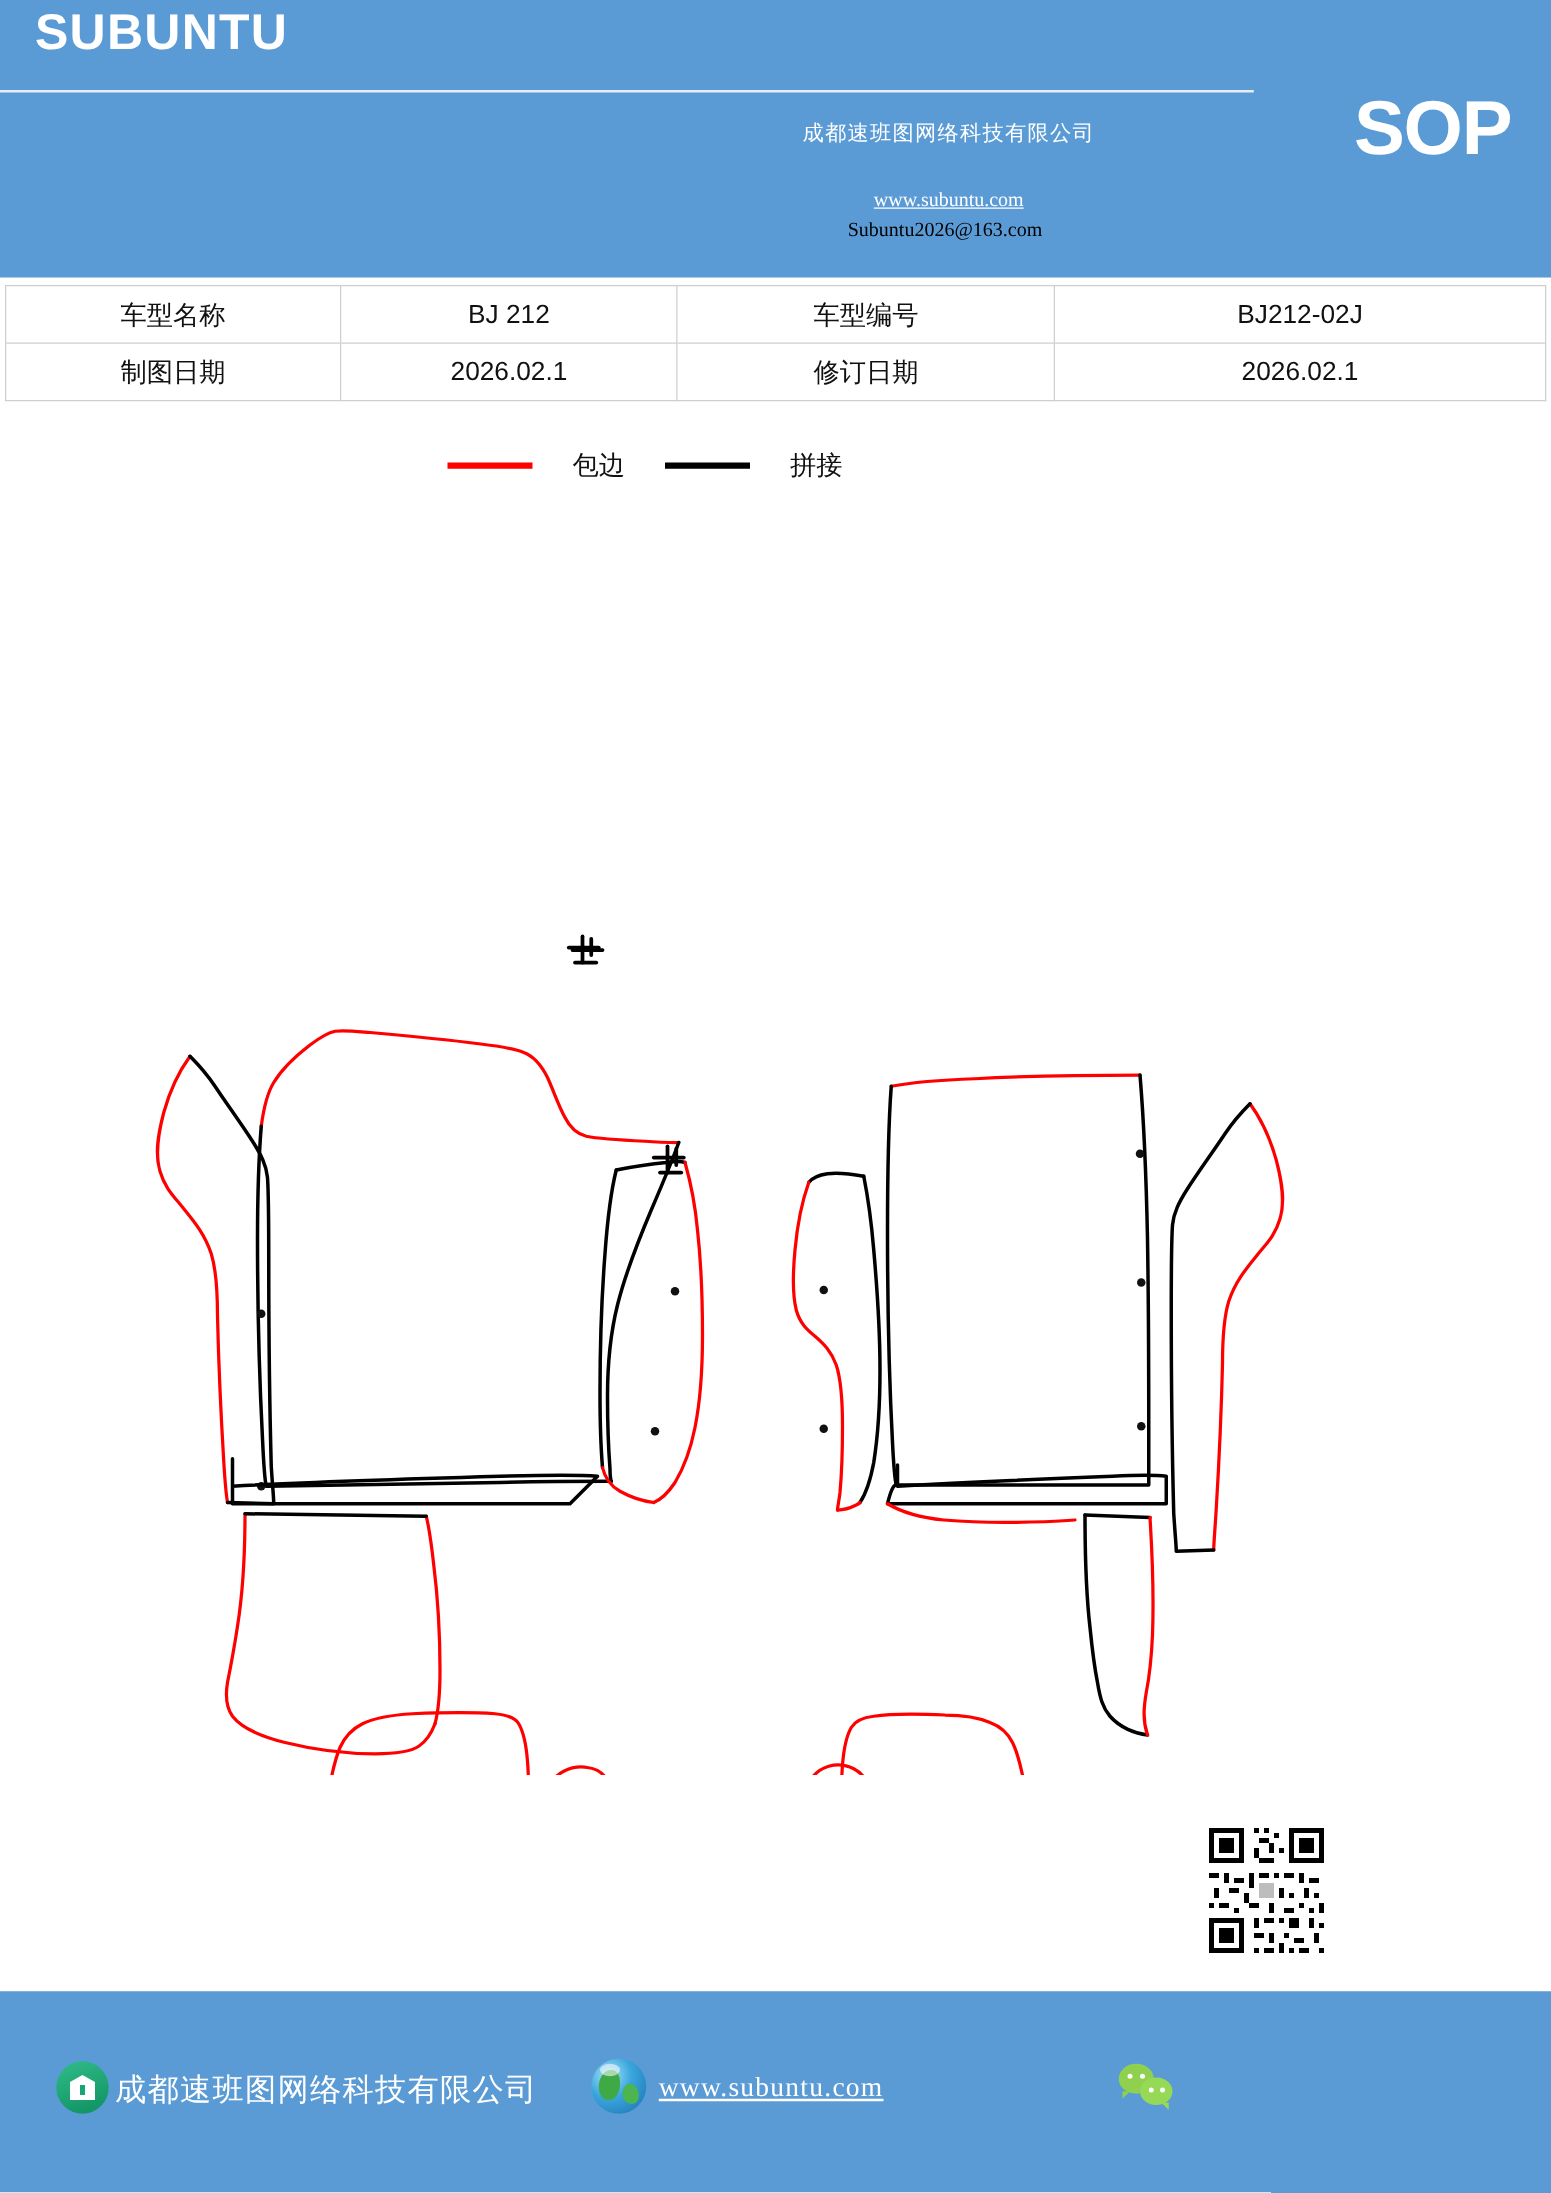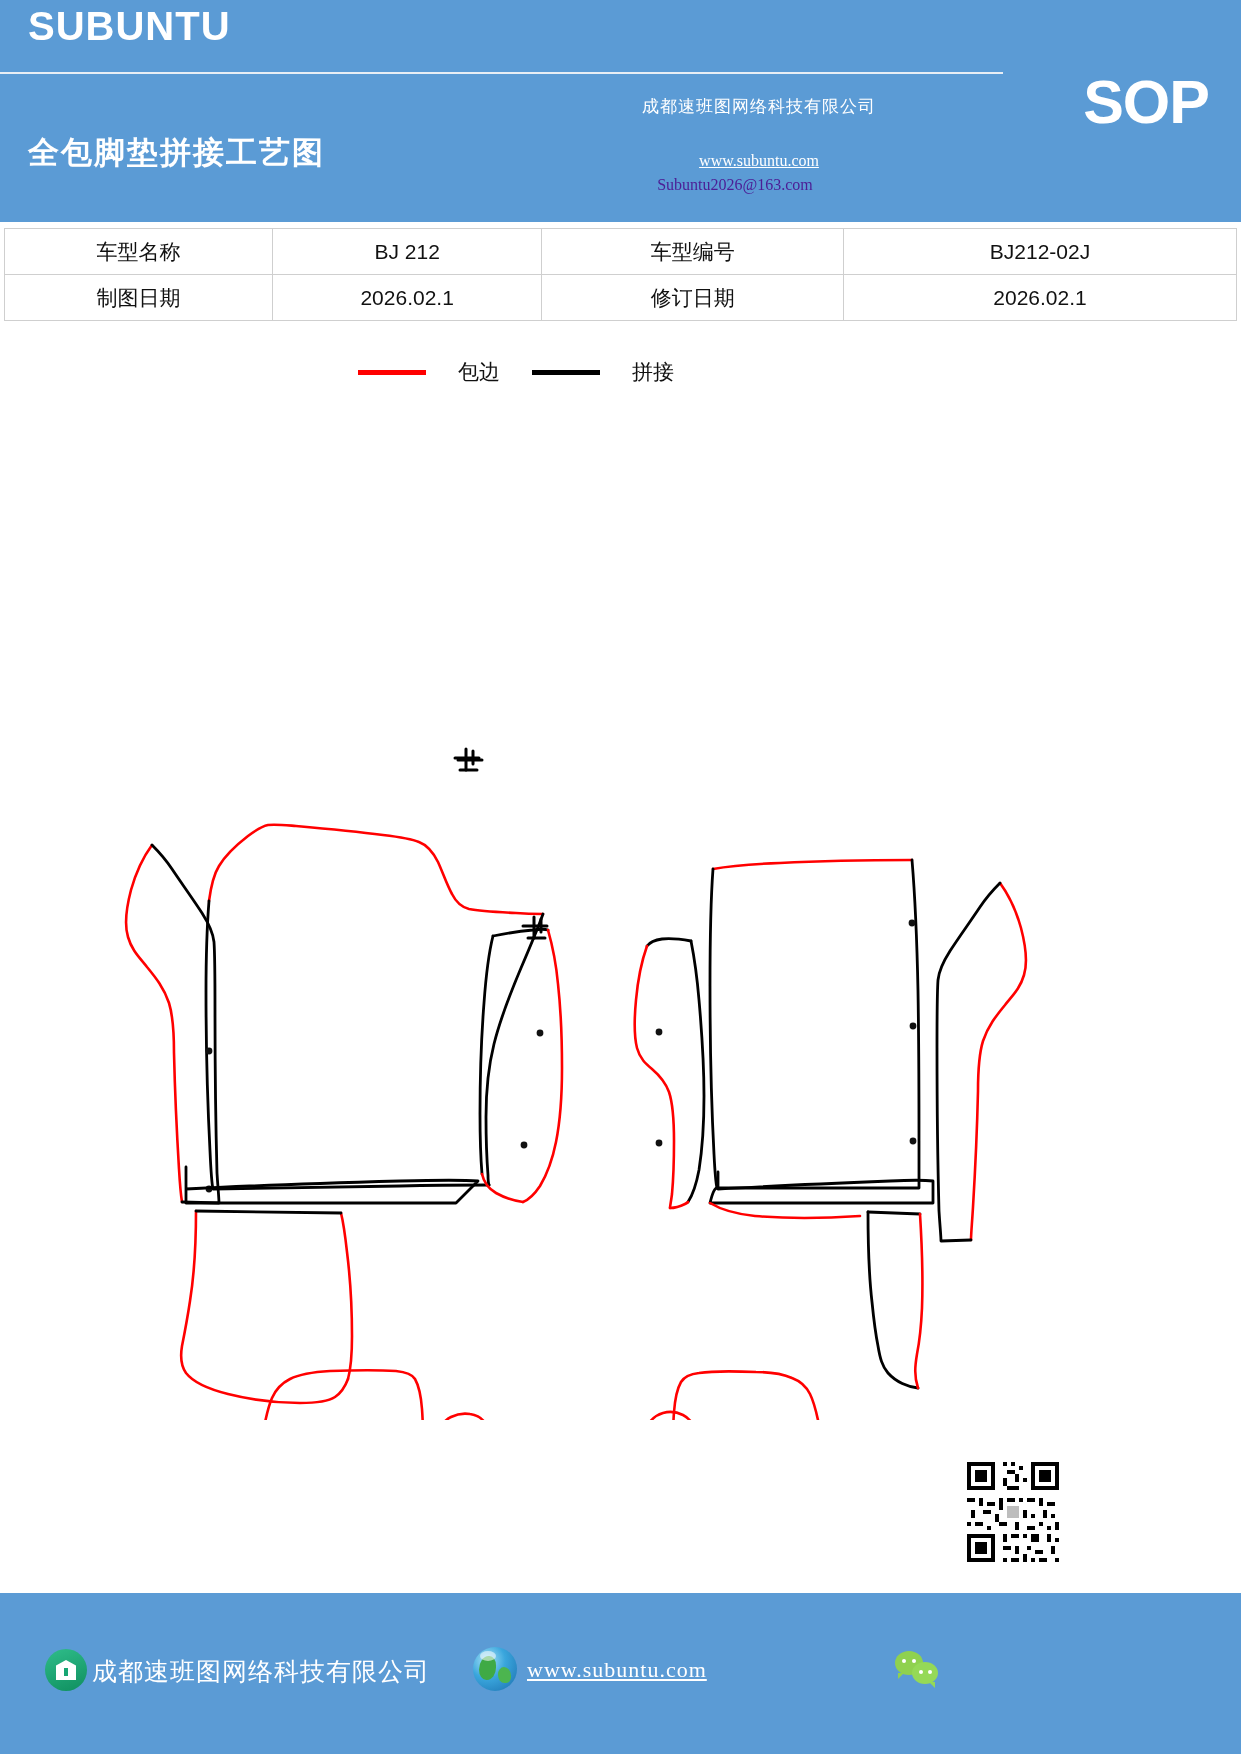--- a/index.html
+++ b/index.html
@@ -32,22 +32,22 @@
   .company-head {
     position:absolute; left:628px; top:95px; width:262px; text-align:center;
     color:#ffffff; font-size:17px; letter-spacing:1px;
   }
   .url-head {
     position:absolute; left:628px; top:152px; width:262px; text-align:center;
     color:#ffffff; font-size:16px; text-decoration:underline;
     font-family:"Liberation Serif", serif;
   }
   .mail-head {
-    position:absolute; left:604px; top:176px; width:262px; text-align:center;
-    color:#4c1d95; font-size:16px;
+    position:absolute; left:625px; top:176px; width:262px; text-align:center;
+    color:#000000; font-size:16px;
     font-family:"Liberation Serif", serif;
   }
 
   
   .info-table {
     position:absolute; left:4px; top:228px; width:1233px;
     border-collapse:collapse;
   }
   .info-table td {
     border:1px solid #cfcfcf; height:46px; text-align:center;
@@ -141,21 +141,20 @@
   }
   .qr svg { display:block; }
 </style>
 </head>
 <body>
 
 <div class="header">
   <div class="brand">SUBUNTU</div>
   <div class="header-rule"></div>
   <div class="sop-badge">SOP</div>
-  <div class="doc-title">全包脚垫拼接工艺图</div>
   <div class="company-head">成都速班图网络科技有限公司</div>
   <div class="url-head">www.subuntu.com</div>
   <div class="mail-head">Subuntu2026@163.com</div>
 </div>
 
 <table class="info-table">
   <tbody>
       <tr>
     <td class="label">车型名称</td>
     <td class="value">BJ 212</td>

